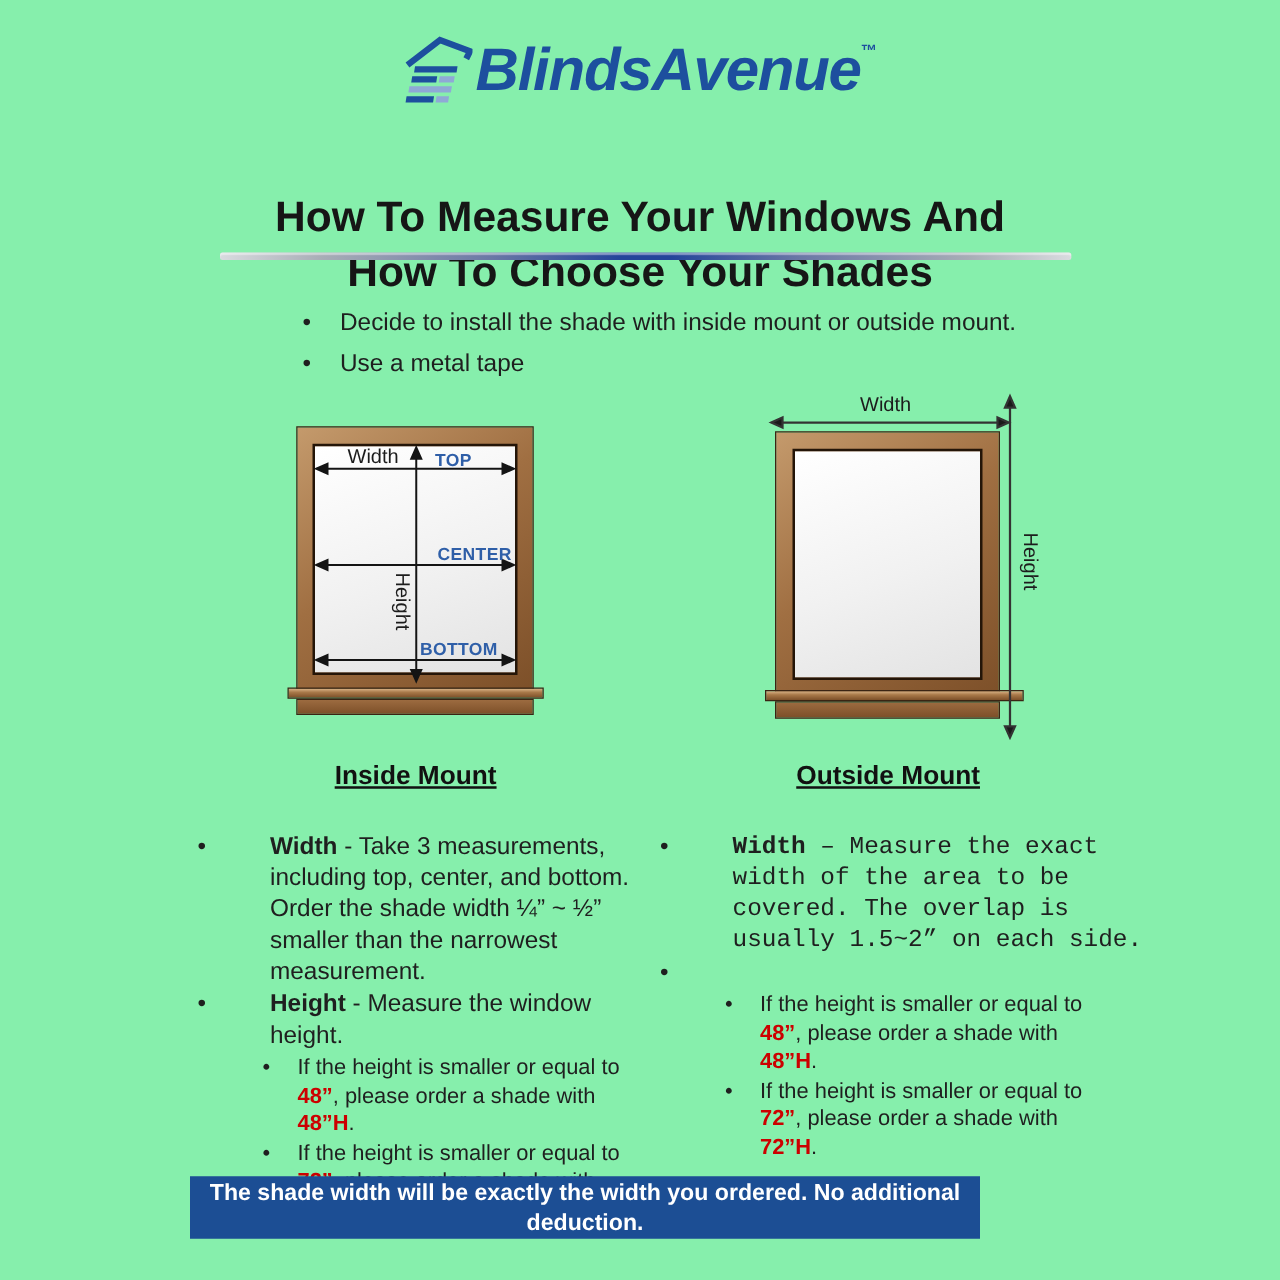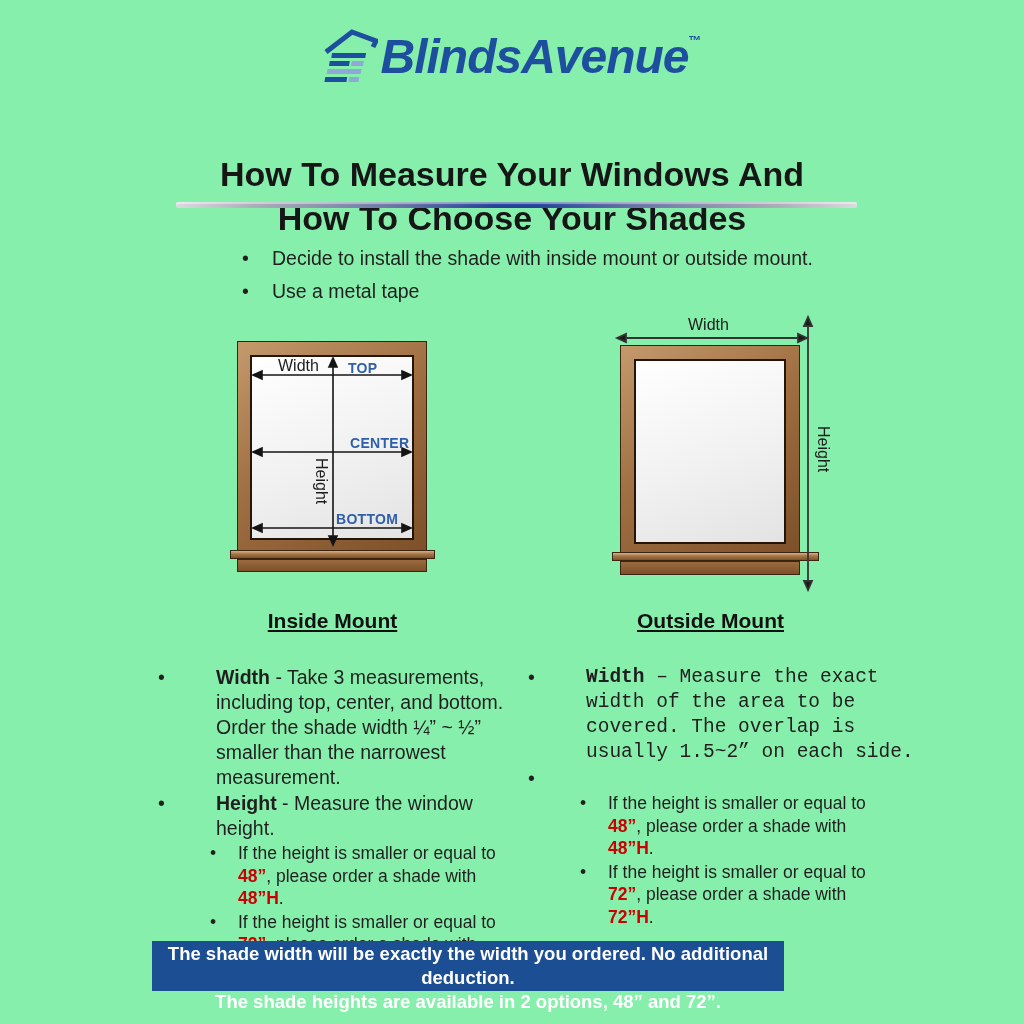--- a/index.html
+++ b/index.html
@@ -172,16 +172,15 @@
       <span class="txt" style="max-width:288px;"><span>If the height is smaller or equal to </span><span class="red">48”</span><span>, please order a shade with </span><span class="red">48”H</span><span>.</span></span>
     </div>
     <div class="b2">
       <span class="dot">•</span>
       <span class="txt" style="max-width:288px;"><span>If the height is smaller or equal to </span><span class="red">72”</span><span>, please order a shade with </span><span class="red">72”H</span><span>.</span></span>
     </div>
   </div>
 
   <div class="banner">
     <div>The shade width will be exactly the width you ordered. No additional deduction.</div>
-    <div>The shade heights are available in 2 options, 48” and 72”.</div>
   </div>
 
 </div>
 
 </body></html>

